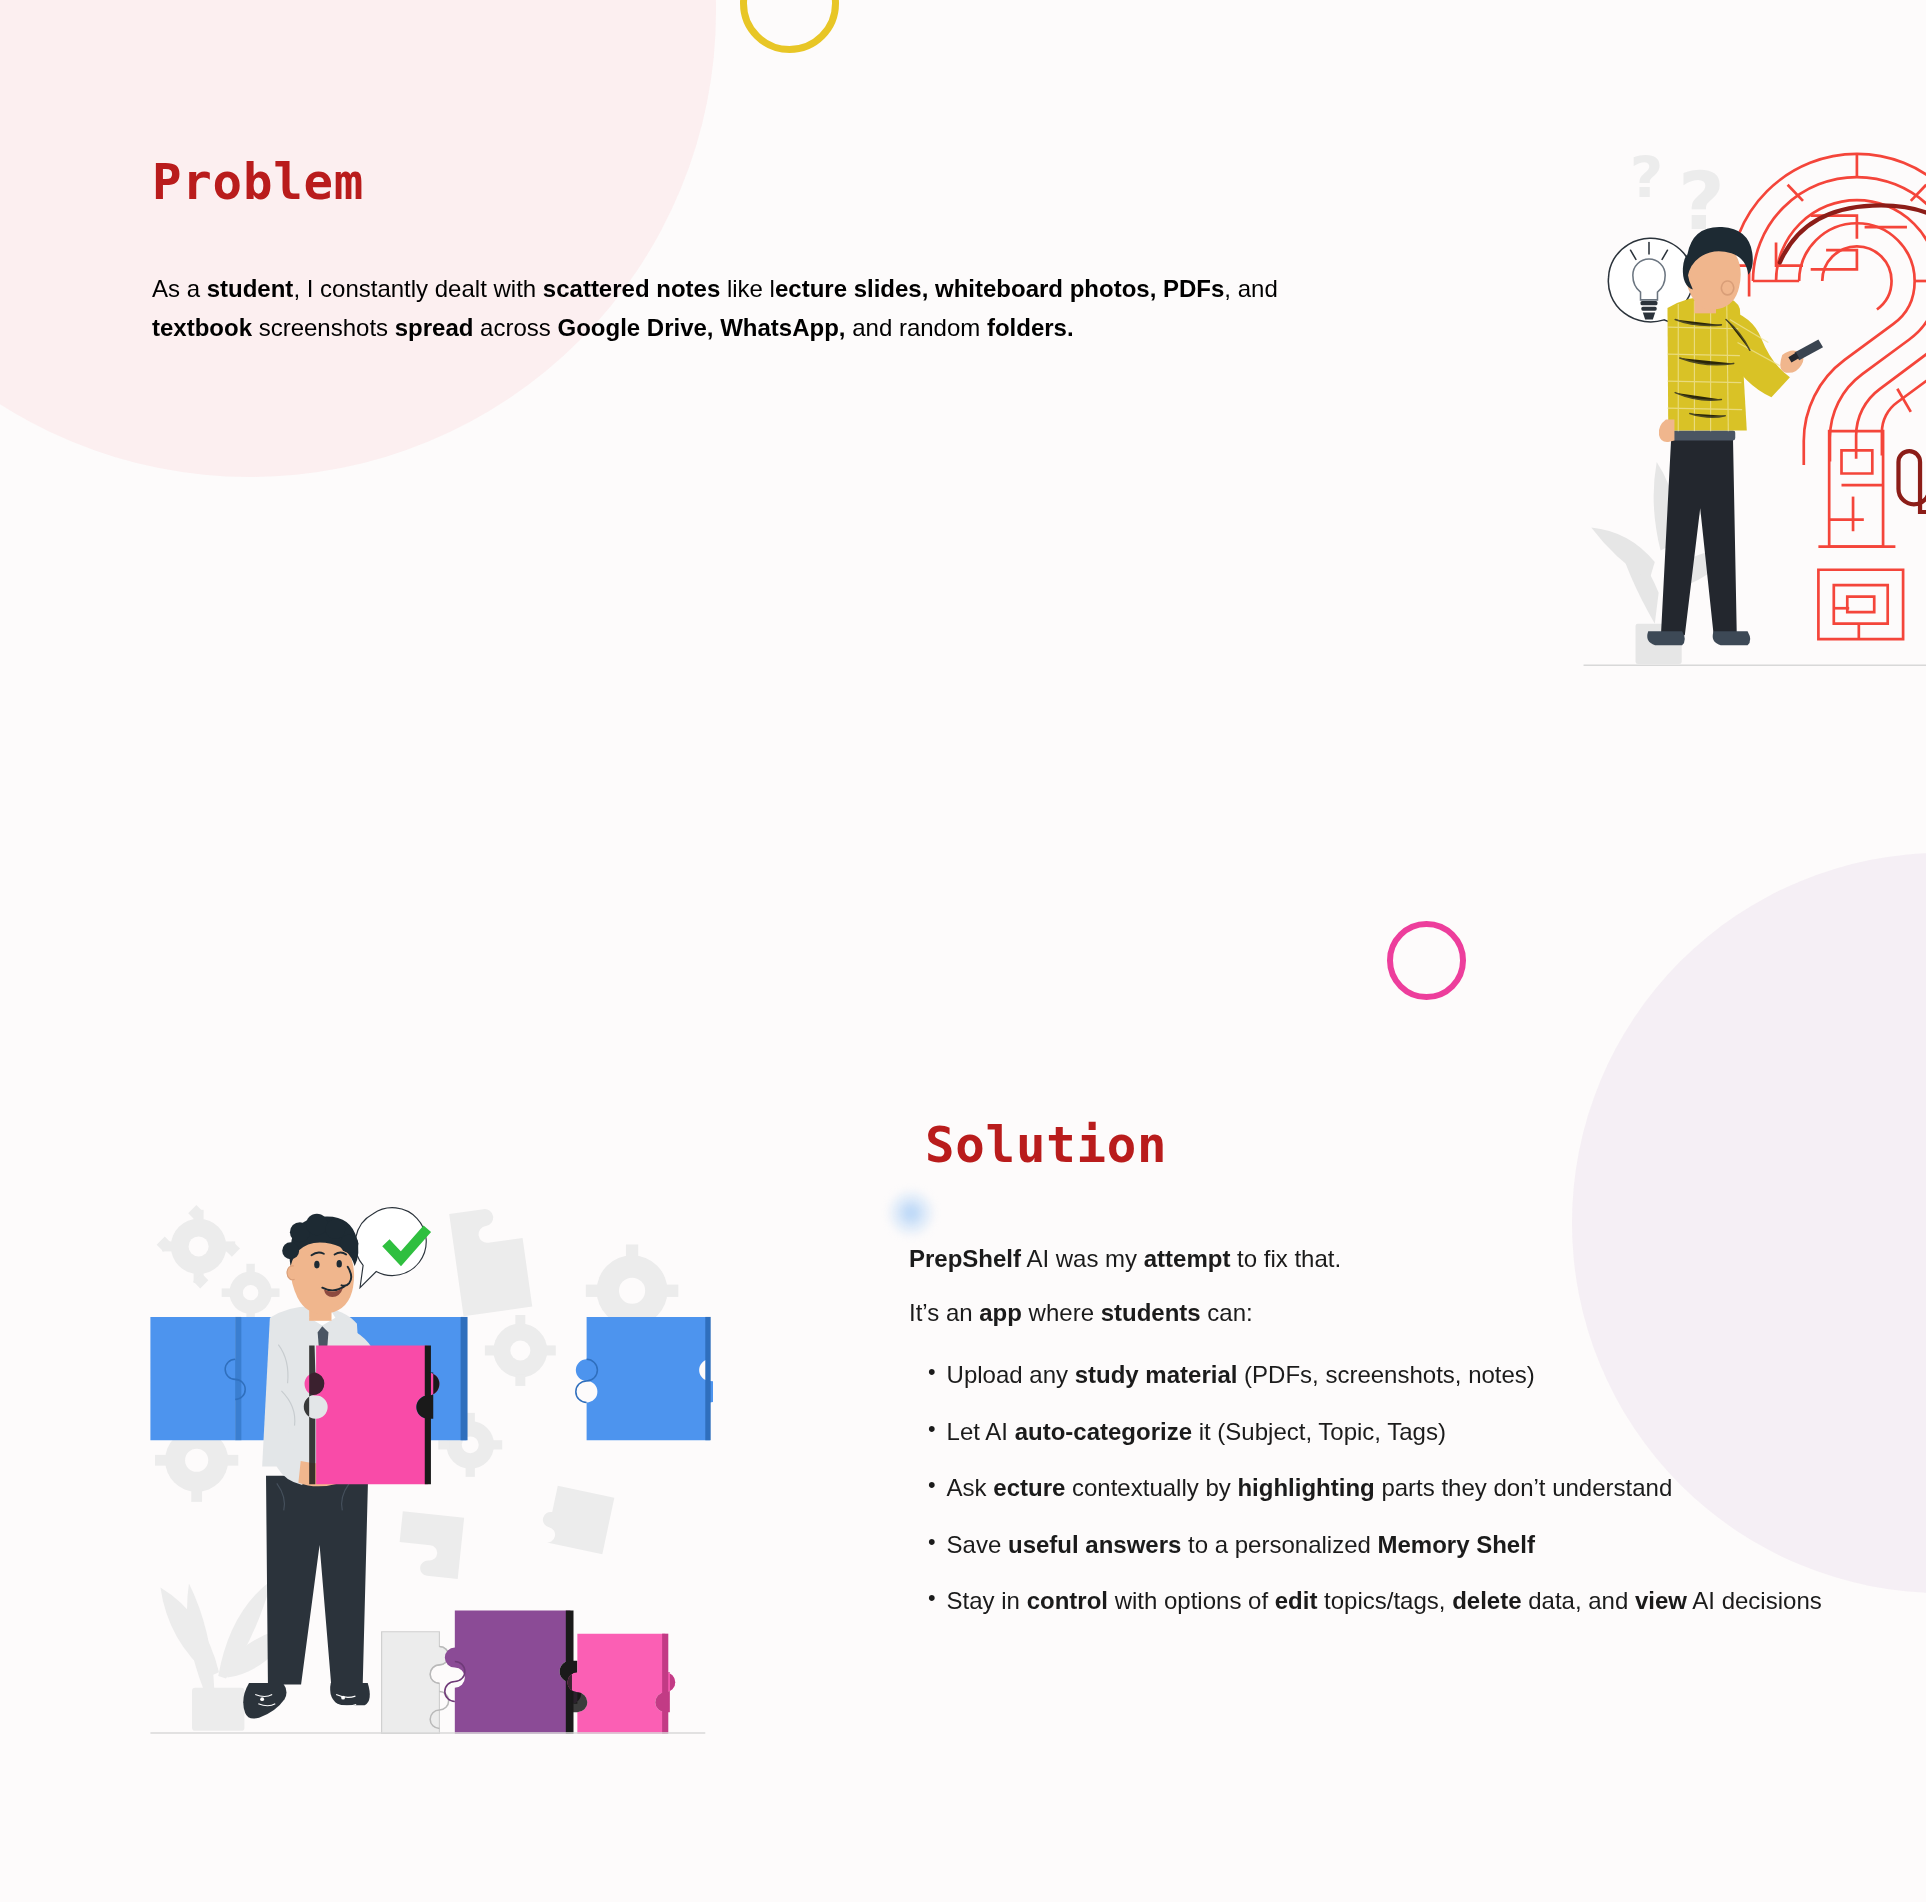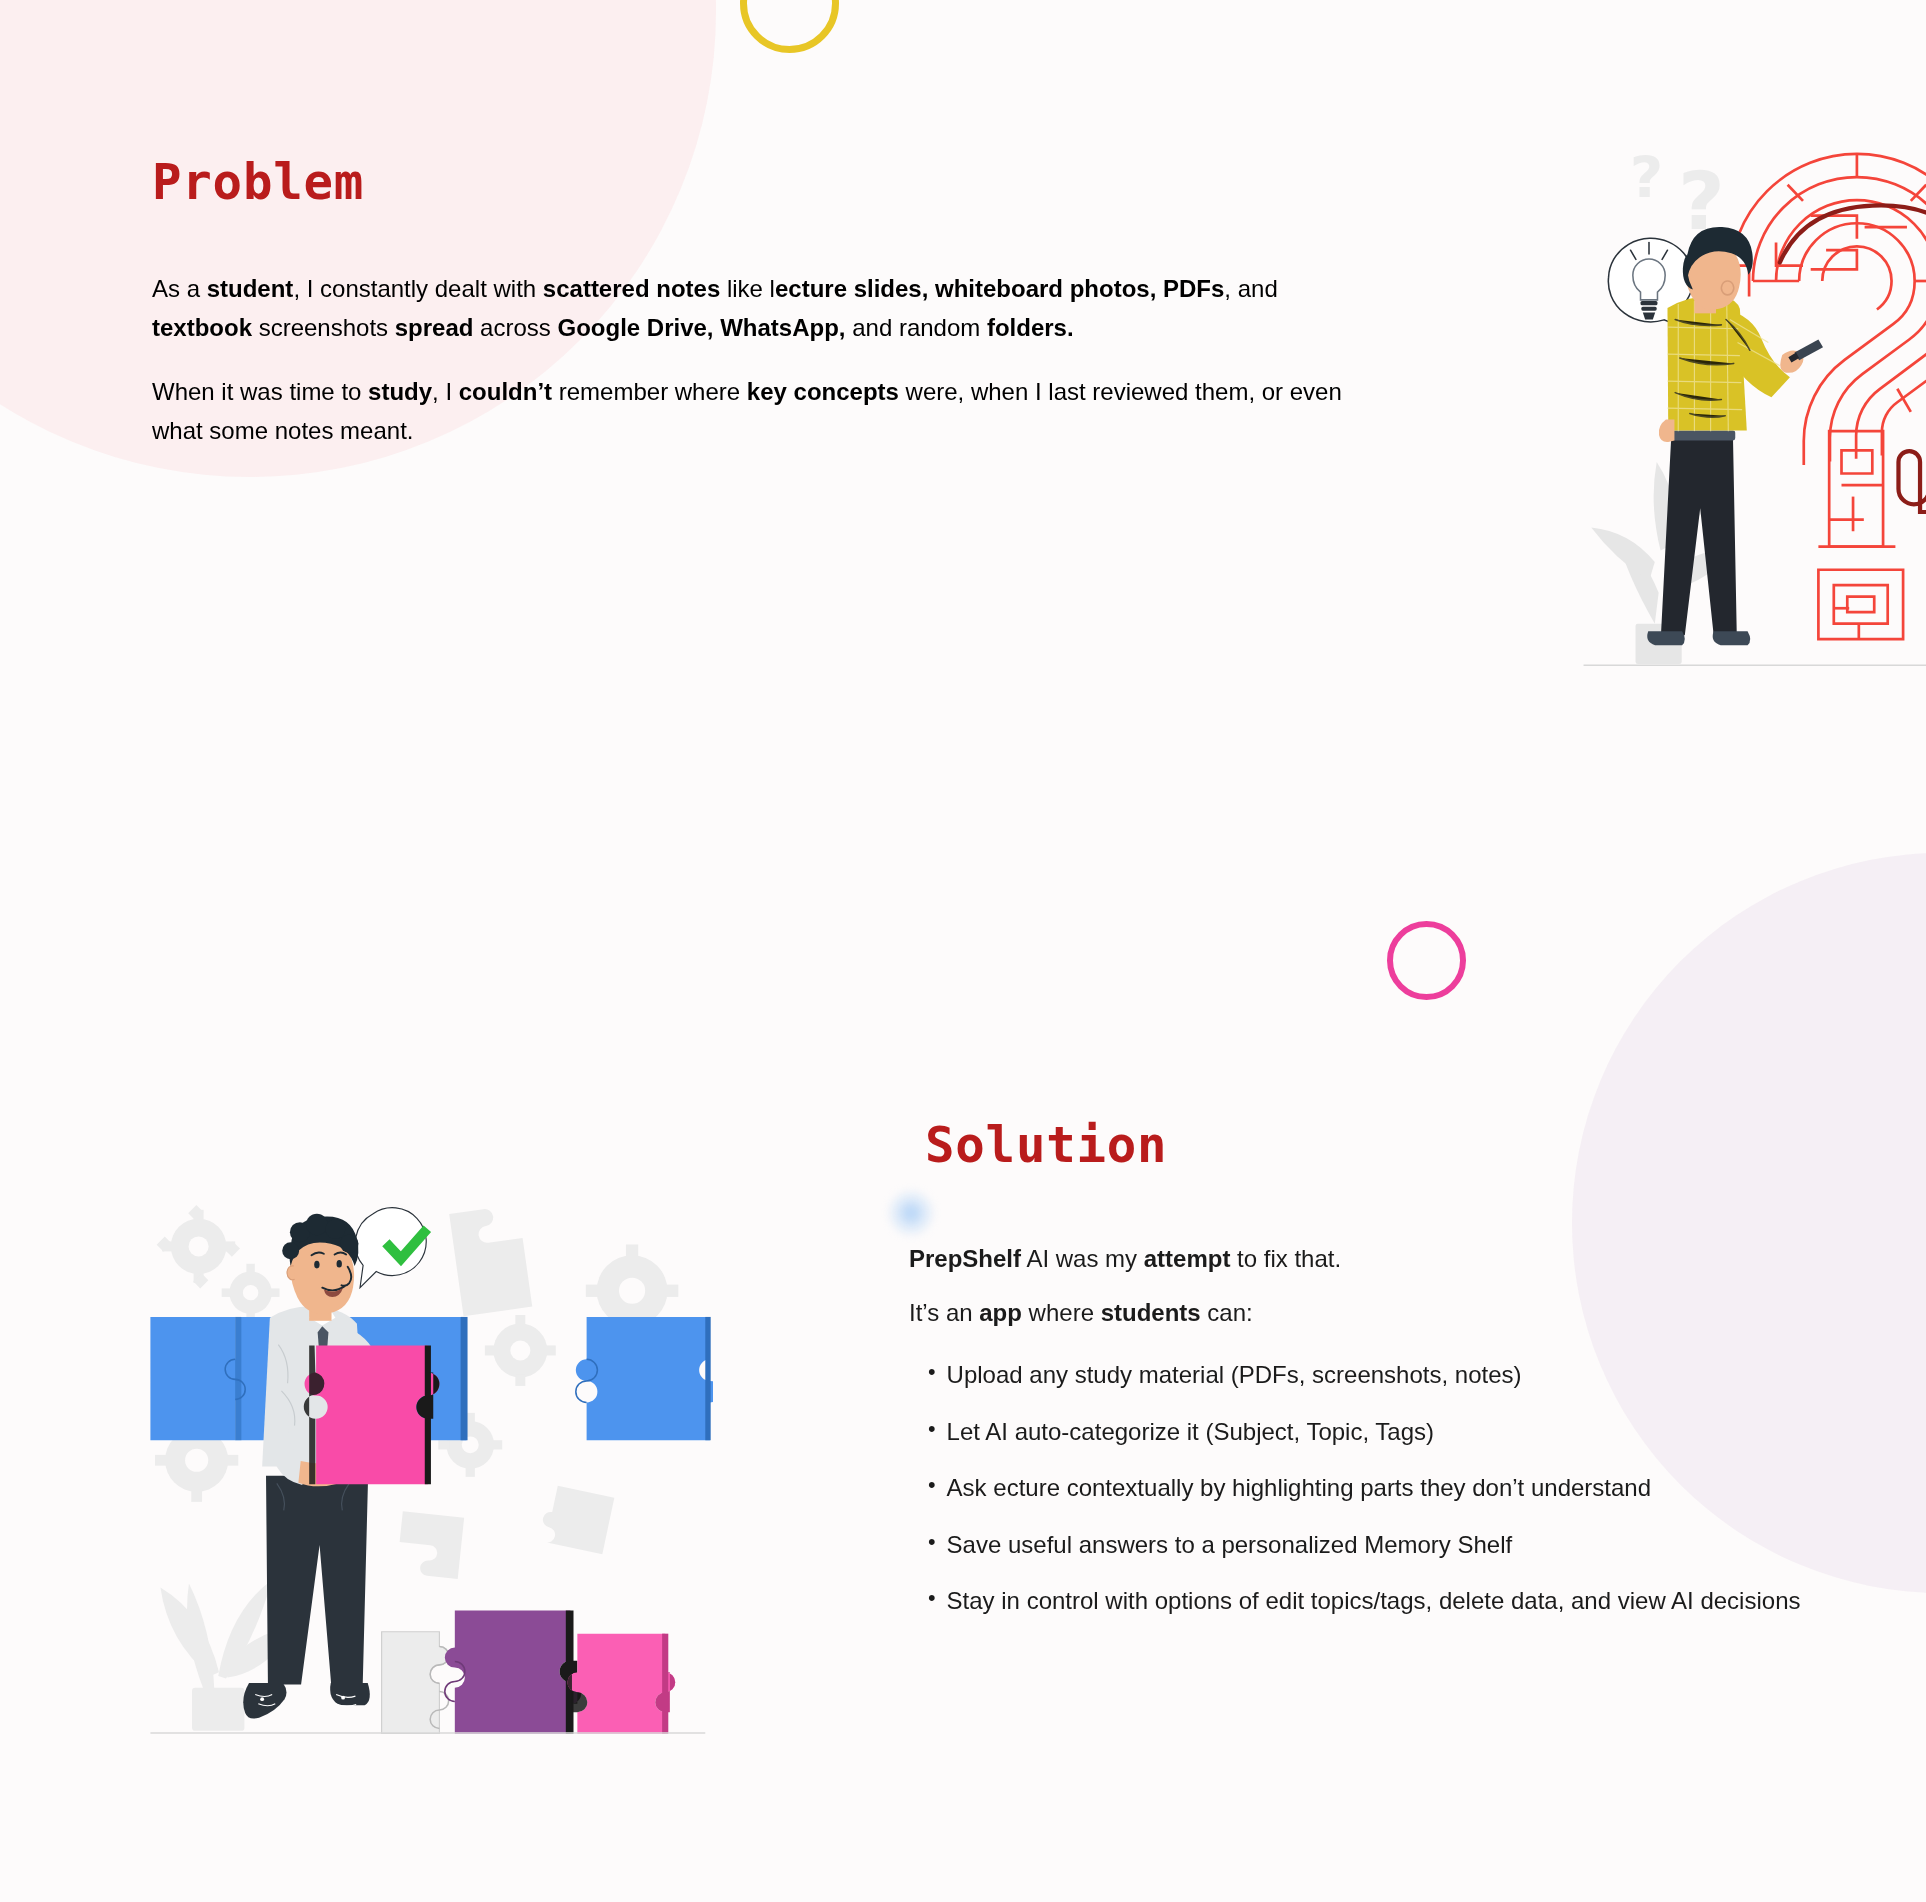--- a/index.html
+++ b/index.html
@@ -122,21 +122,21 @@
   .sol-list li:last-child { margin-bottom: 0; }
   .sol-list li::before {
     content: "\2022";
     position: absolute;
     left: 3.1px;
     top: -0.8px;
     font-size: 21.6px;
     line-height: 1.62;
     color: #1b1b1b;
   }
-  .sol-list b { font-weight: normal; margin-top: 22px; }
+  .sol-list b { font-weight: bold; margin-top: 22px; }
 
   
   .illus {
     position: absolute;
   }
   .illus svg { display: block; }
 </style>
 </head>
 <body>
 
@@ -145,21 +145,20 @@
   <div class="blob-pink"></div>
   <div class="blob-lavender"></div>
   <div class="ring-yellow"></div>
   <div class="ring-pink"></div>
   <div class="glow-blue"></div>
 
   <h1 class="section-heading" style="left:152px; top:154px;">Problem</h1>
 
   <div class="body-block" id="problem-body" style="left:152px; top:270px; width:1202px;">
       <p>As a <b>student</b>, I constantly dealt with <b>scattered notes</b> like l<b>ecture slides, whiteboard photos, PDFs</b>, and <b>textbook</b> screenshots <b>spread</b> across <b>Google Drive, WhatsApp,</b> and random <b>folders.</b></p>
-      <p>When it was time to <b>study</b>, I <b>couldn’t</b> remember where <b>key concepts</b> were, when I last reviewed them, or even what some notes meant.</p>
     </div>
 
   <div class="illus" style="left:1572px; top:127px;">
     <svg width="539" height="539" viewBox="0 0 1400 1400" aria-hidden="true">
 
       <g fill="#e6e6e6">
         <path d="M215 1290 q-70 -120 -100 -230 q70 50 110 150 z"></path>
         <path d="M200 1180 q-90 -60 -150 -140 q100 10 165 90 z"></path>
         <path d="M230 1100 q-30 -120 -10 -230 q60 90 50 210 z"></path>
         <path d="M245 1020 q60 -90 150 -130 q-30 110 -120 165 z"></path>

